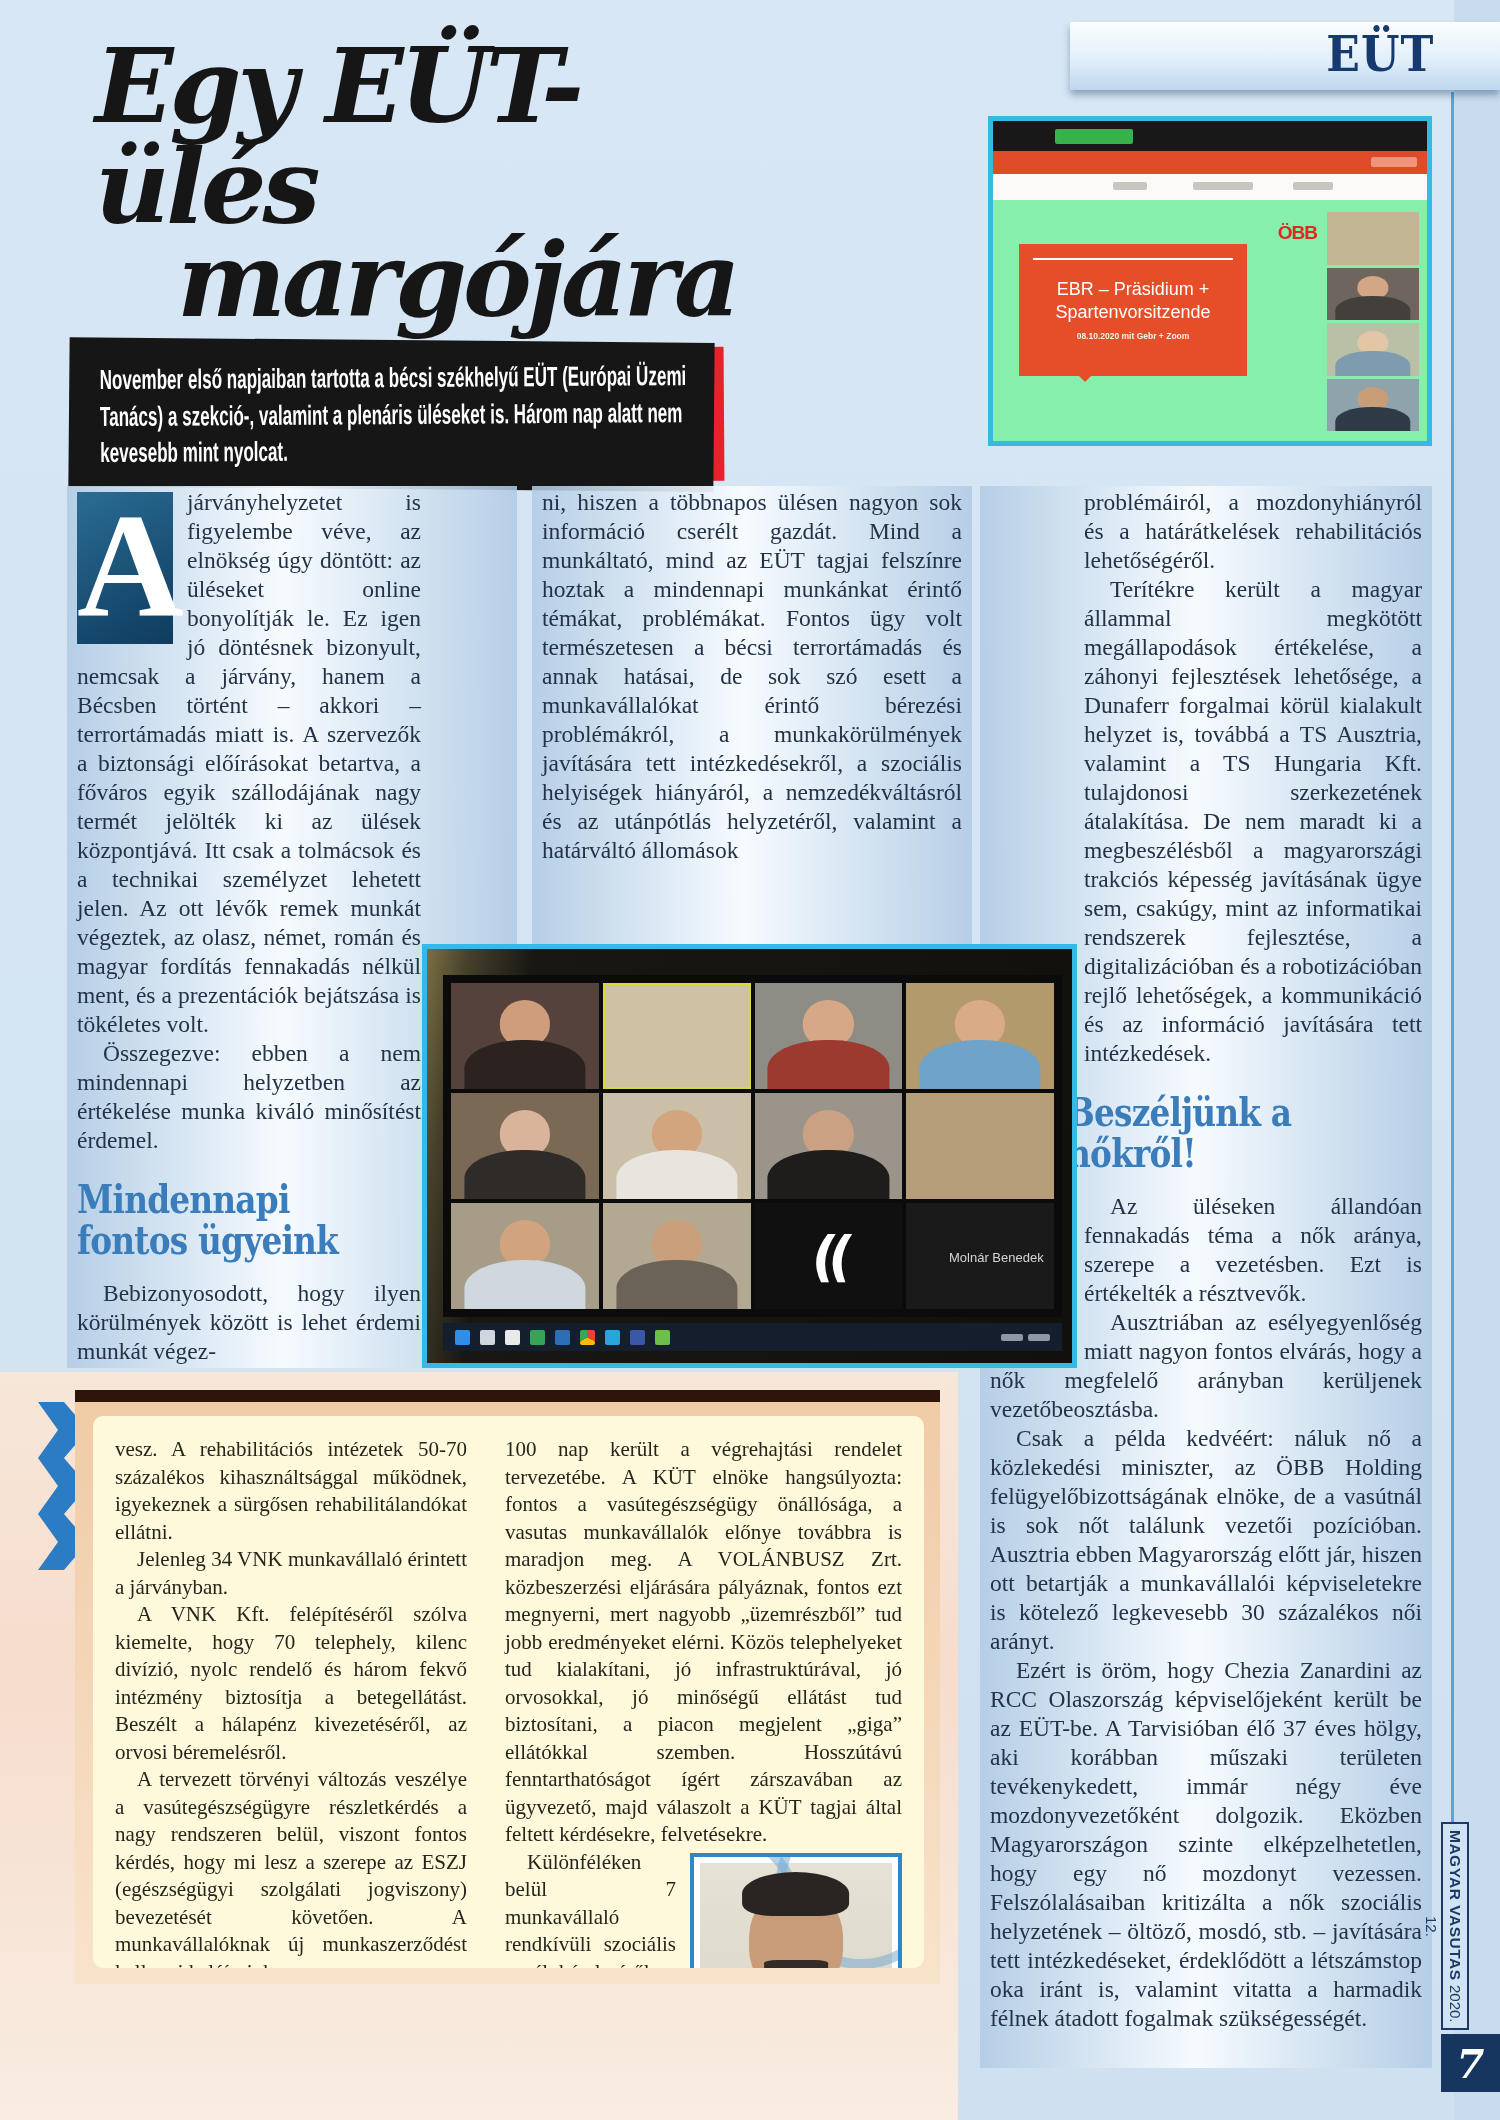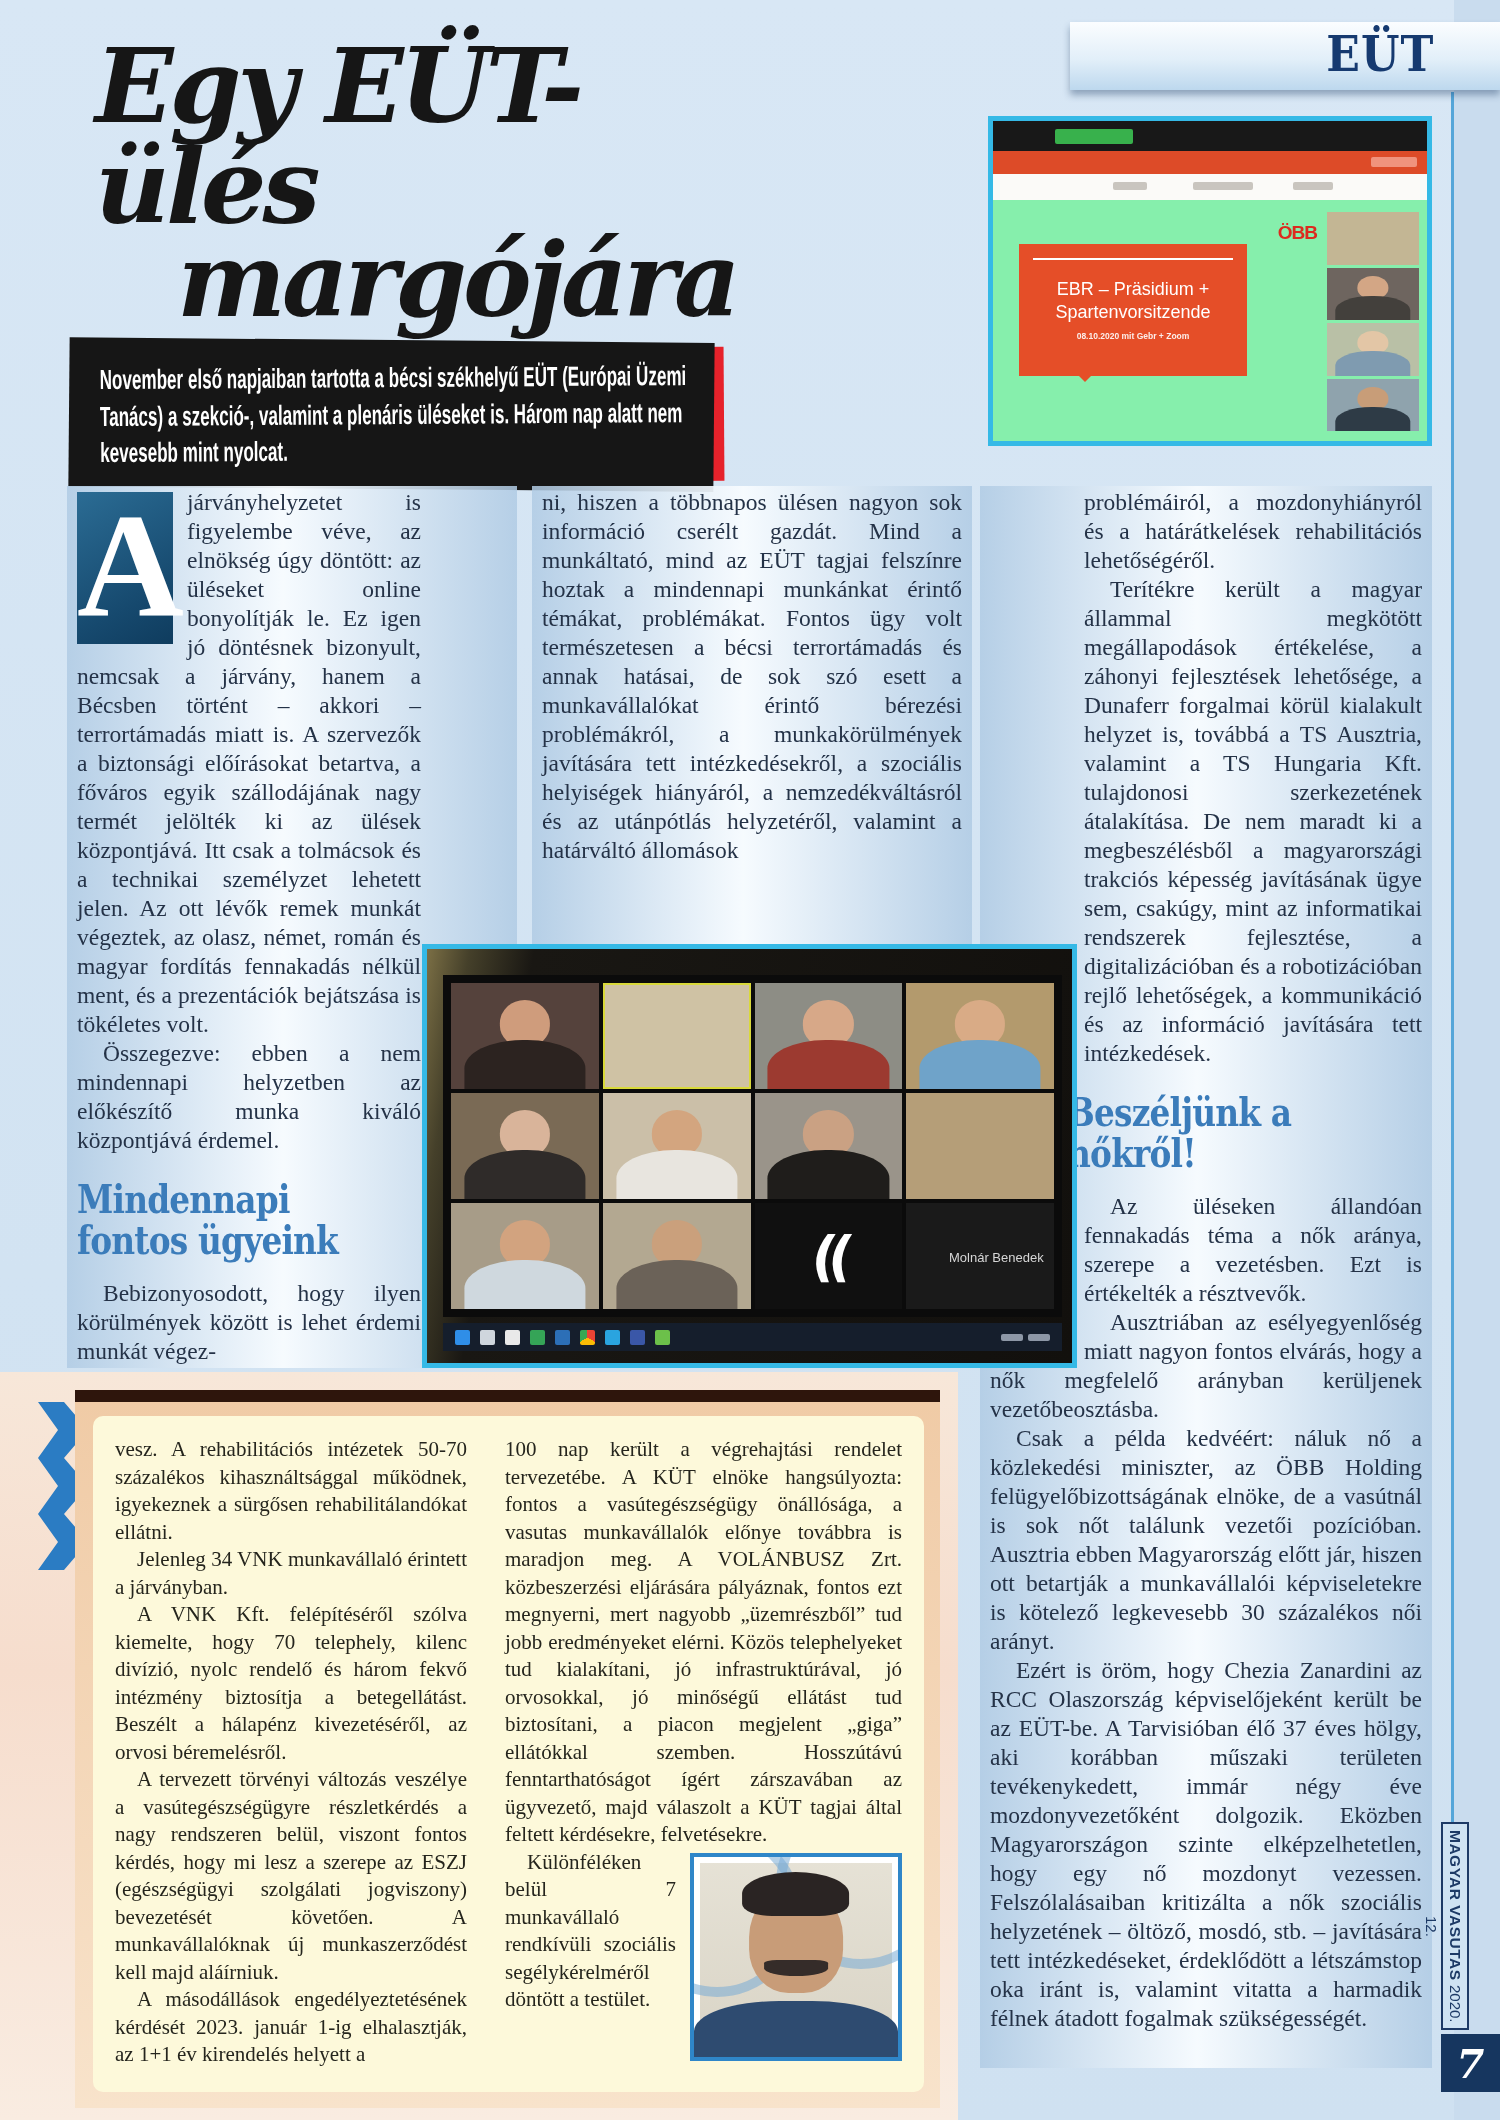--- a/index.html
+++ b/index.html
@@ -82,21 +82,21 @@
   .pm-taskbar{position:absolute;left:16px;right:10px;bottom:12px;height:28px;background:#151e2c;
               display:flex;align-items:center;gap:10px;padding:0 12px;}
   .ti{width:15px;height:15px;border-radius:2px;}
   .pm-tray{margin-left:auto;display:flex;gap:5px;}
   .pm-tray i{width:22px;height:7px;background:#8d97a6;border-radius:2px;}
   
   .bottom-backdrop{position:absolute;left:0;top:1372px;width:958px;height:748px;
                    background:linear-gradient(180deg,#f7e7d9 0%,#f6ddcd 40%,#f9ece1 100%);}
   .tri{position:absolute;width:50px;height:56px;background:#2b7cc3;
        clip-path:polygon(0 0,52% 0,100% 50%,52% 100%,0 100%,40% 50%);}
-  .bottom-box{position:absolute;left:75px;top:1390px;width:865px;height:718px;box-sizing:border-box;
+  .bottom-box{position:absolute;left:75px;top:1390px;width:865px;height:594px;box-sizing:border-box;
               border-top:12px solid #2e150c;background:linear-gradient(180deg,#f0cba6,#f8e3cb);
               padding:14px 16px 16px 18px;}
   .box-panel{width:100%;height:100%;box-sizing:border-box;background:#fdf9da;border-radius:10px;
              padding:20px 22px;display:flex;gap:38px;overflow:hidden;}
   .box-panel p{margin:0;font-size:21px;line-height:27.5px;text-align:justify;color:#25251d;hyphens:auto;}
   .box-panel p.ind{text-indent:22px;}
   .bcol-left{width:352px;flex:none;}
   .bcol-right{flex:1;}
   .bodnar{float:right;width:204px;height:200px;margin:4px 0 8px 14px;border:4px solid #2f86c8;
           box-shadow:inset 0 0 0 6px #fff;background:linear-gradient(#e6e2d6,#d9d4c6);position:relative;overflow:hidden;}
@@ -166,21 +166,21 @@
         <div class="tile person" style="--bg:#b9c0a6;--skin:#e3c6a6;--shirt:#7f9bb0;"></div>
         <div class="tile person" style="--bg:#8fa3ad;--skin:#c89d78;--shirt:#2e3b46;"></div>
       </div>
     </div>
   </div>
 
   <div class="col col1">
     <div class="c1-cut"></div>
     <div class="dropcap">A</div>
     <p>járványhelyzetet is figyelembe véve, az elnökség úgy döntött: az üléseket online bonyolítják le. Ez igen jó döntésnek bizonyult, nemcsak a járvány, hanem a Bécsben történt – akkori – terrortámadás miatt is. A szervezők a biztonsági előírásokat betartva, a főváros egyik szállodájának nagy termét jelölték ki az ülések központjává. Itt csak a tolmácsok és a technikai személyzet lehetett jelen. Az ott lévők remek munkát végeztek, az olasz, német, román és magyar fordítás fennakadás nélkül ment, és a prezentációk bejátszása is tökéletes volt.</p>
-    <p class="ind">Összegezve: ebben a nem mindennapi helyzetben az előkészítő munka kiváló központjává érdemel.</p>
+    <p class="ind">Összegezve: ebben a nem mindennapi helyzetben az értékelése munka kiváló minősítést érdemel.</p>
     <div class="blue-head">Mindennapi fontos ügyeink</div>
     <p class="ind">Bebizonyosodott, hogy ilyen körülmények között is lehet érdemi munkát végez-</p>
   </div>
 
   <div class="col col2">
     <p>ni, hiszen a többnapos ülésen nagyon sok információ cserélt gazdát. Mind a munkáltató, mind az EÜT tagjai felszínre hoztak a mindennapi munkánkat érintő témákat, problémákat. Fontos ügy volt természetesen a bécsi terrortámadás és annak hatásai, de sok szó esett a munkavállalókat érintő bérezési problémákról, a munkakörülmények javítására tett intézkedésekről, a szociális helyiségek hiányáról, a nemzedékváltásról és az utánpótlás helyzetéről, valamint a határváltó állomások</p>
   </div>
 
   <div class="col col3">
     <div class="c3-cut"></div>

